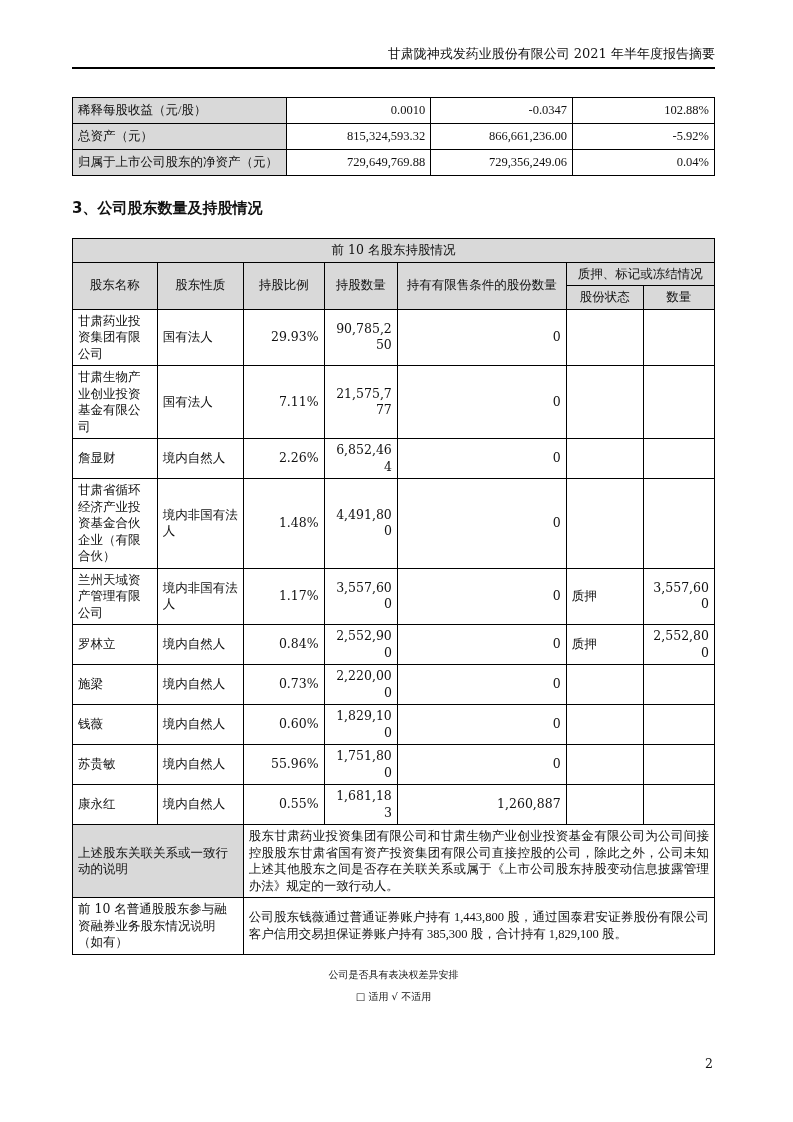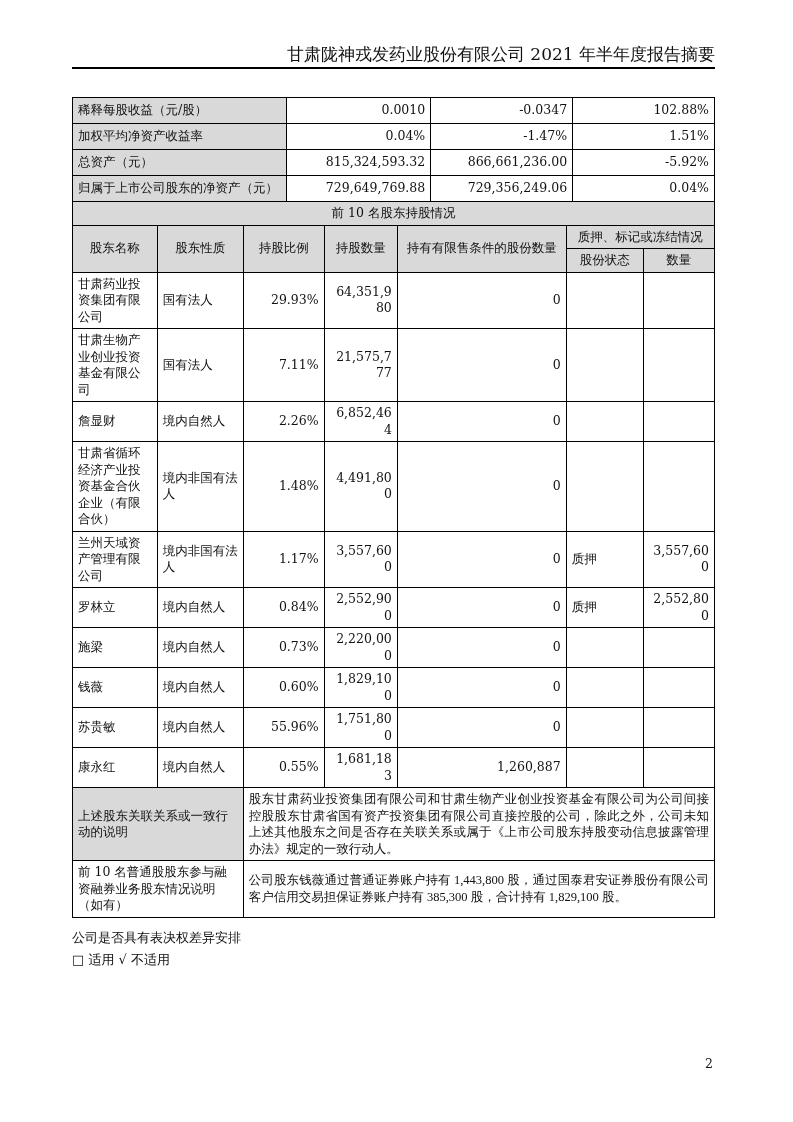--- a/index.html
+++ b/index.html
@@ -9,21 +9,21 @@
     position: relative;
     font-family: "DejaVu Serif", "Liberation Serif", serif;
     color: #111111;
     -webkit-font-smoothing: antialiased;
   }
   .content { padding: 0 78px 0 72px; }
 
   .page-header {
     margin-top: 46px;
     text-align: right;
-    font-size: 17px;
+    font-size: 13px;
     line-height: 16px;
     padding-bottom: 5px;
     border-bottom: 2px solid #000;
   }
 
   table.doc-table {
     width: 100%;
     border-collapse: collapse;
     table-layout: fixed;
     font-size: 12.5px;
@@ -35,38 +35,38 @@
     vertical-align: middle;
     line-height: 16.5px;
     word-break: break-all;
   }
   .gray { background: #d9d9d9; }
   .num  { text-align: right; margin-left: 24px; }
   .ctr  { text-align: center; }
   .just { text-align: justify; font-family: Liberation Serif, serif; }
 
   .tbl-summary { margin-top: 28px; }
-  .tbl-summary td { height: 26px; }
+  .tbl-summary td { height: 26px; font-family: Liberation Serif, serif; }
   .tbl-summary tr.hdr td { height: 35px; }
 
   .sec-title {
     font-family: "DejaVu Sans", "Liberation Sans", sans-serif;
     font-weight: bold;
     font-size: 15px;
     margin-top: 23px;
     margin-bottom: 21px;
   }
 
   .tbl-counts td { border-bottom: none; }
   .tbl-counts { border-bottom: none; }
   .tbl-main { margin-top: -1.5px; }
   .tbl-main td.hd { height: 20px; }
   .title-row td { height: 24px; }
 
-  p.line { font-size: 13px; line-height: 22px; }
+  p.line { font-size: 10px; line-height: 22px; text-align: center; }
   .after-table { margin-top: 9px; }
 
   .page-number {
     position: absolute;
     top: 1056px;
     right: 80px;
     font-size: 12.5px;
   }
 </style>
 </head>
@@ -84,40 +84,35 @@
         <col style="width:22.1%">
     </colgroup>
     <tbody>
         <tr>
       <td class="gray">稀释每股收益（元/股）</td>
       <td class="num">0.0010</td>
       <td class="num">-0.0347</td>
       <td class="num">102.88%</td>
     </tr>
     <tr>
-      <td class="gray">加权平均净资产收益率</td>
-      <td class="num">0.04%</td>
-      <td class="num">-1.47%</td>
-      <td class="num">1.51%</td>
-    </tr>
-    <tr>
       <td class="gray">总资产（元）</td>
       <td class="num">815,324,593.32</td>
       <td class="num">866,661,236.00</td>
       <td class="num">-5.92%</td>
     </tr>
     <tr>
       <td class="gray">归属于上市公司股东的净资产（元）</td>
       <td class="num">729,649,769.88</td>
       <td class="num">729,356,249.06</td>
       <td class="num">0.04%</td>
     </tr>
   </tbody>
     </table>
 
+  <div class="sec-title">3、公司股东数量及持股情况</div>
 
 
   <table class="doc-table tbl-main">
     <colgroup>
       <col style="width:13.2%">
         <col style="width:13.4%">
         <col style="width:12.6%">
         <col style="width:11.4%">
       <col style="width:26.3%">
         <col style="width:12.0%">
@@ -137,21 +132,21 @@
     </tr>
     <tr>
       <td class="gray ctr hd">股份状态</td>
       <td class="gray ctr hd">数量</td>
     </tr>
 
     <tr>
       <td>甘肃药业投资集团有限公司</td>
       <td>国有法人</td>
       <td class="num">29.93%</td>
-      <td class="num">64,351,980</td>
+      <td class="num">90,785,250</td>
       <td class="num">0</td>
       <td></td>
       <td class="num"></td>
     </tr>
     <tr>
       <td>甘肃生物产业创业投资基金有限公司</td>
       <td>国有法人</td>
       <td class="num">7.11%</td>
       <td class="num">21,575,777</td>
       <td class="num">0</td>

